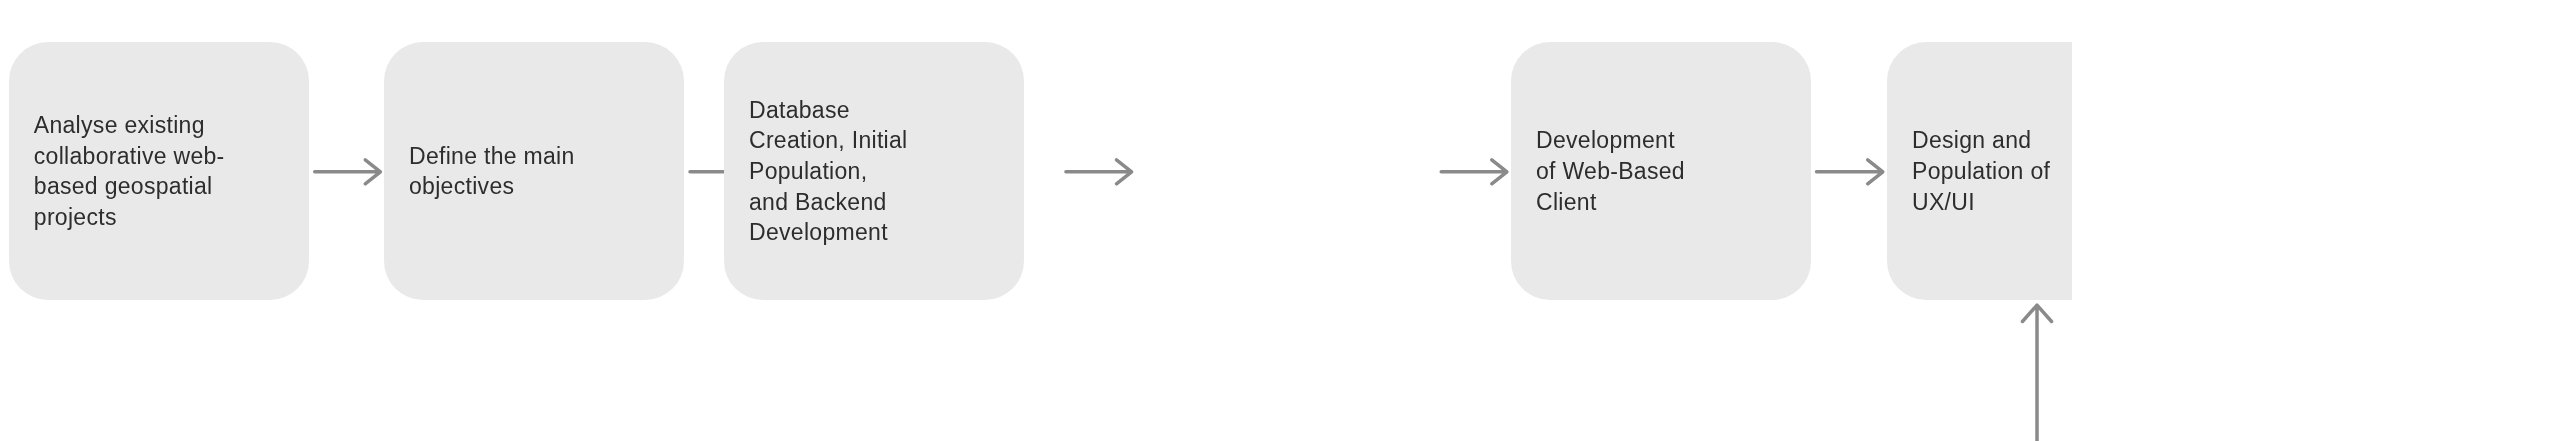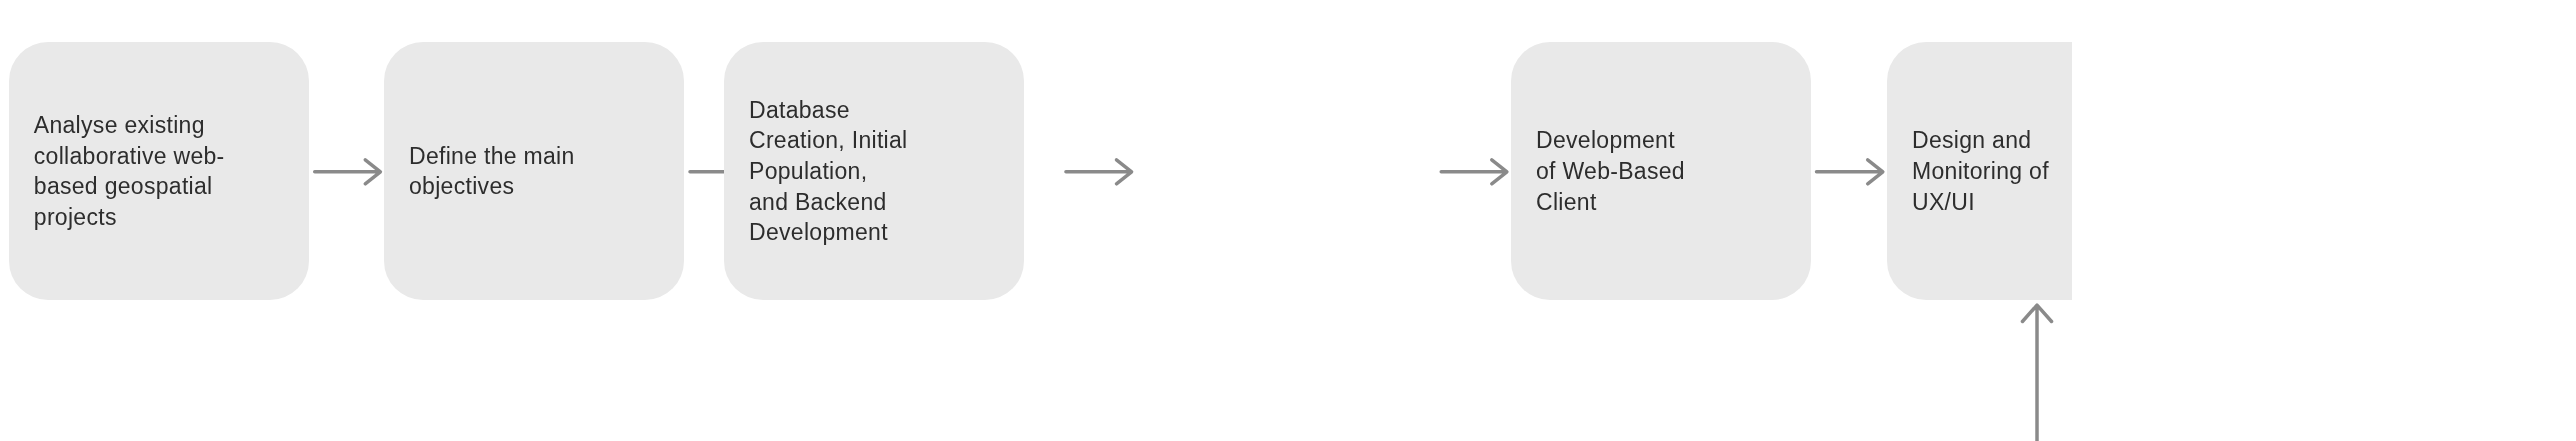--- a/index.html
+++ b/index.html
@@ -91,19 +91,19 @@
 
 
   <div class="step" style="left:1511px">
     <span class="step-label">Development
 of Web-Based
 Client</span>
   </div>
 
   <div class="step" style="left:1887px">
     <span class="step-label">Design and
-Monitoring of
+Population of
 UX/UI</span>
   </div>
 
 
 </div>
 
 
 </body></html>

